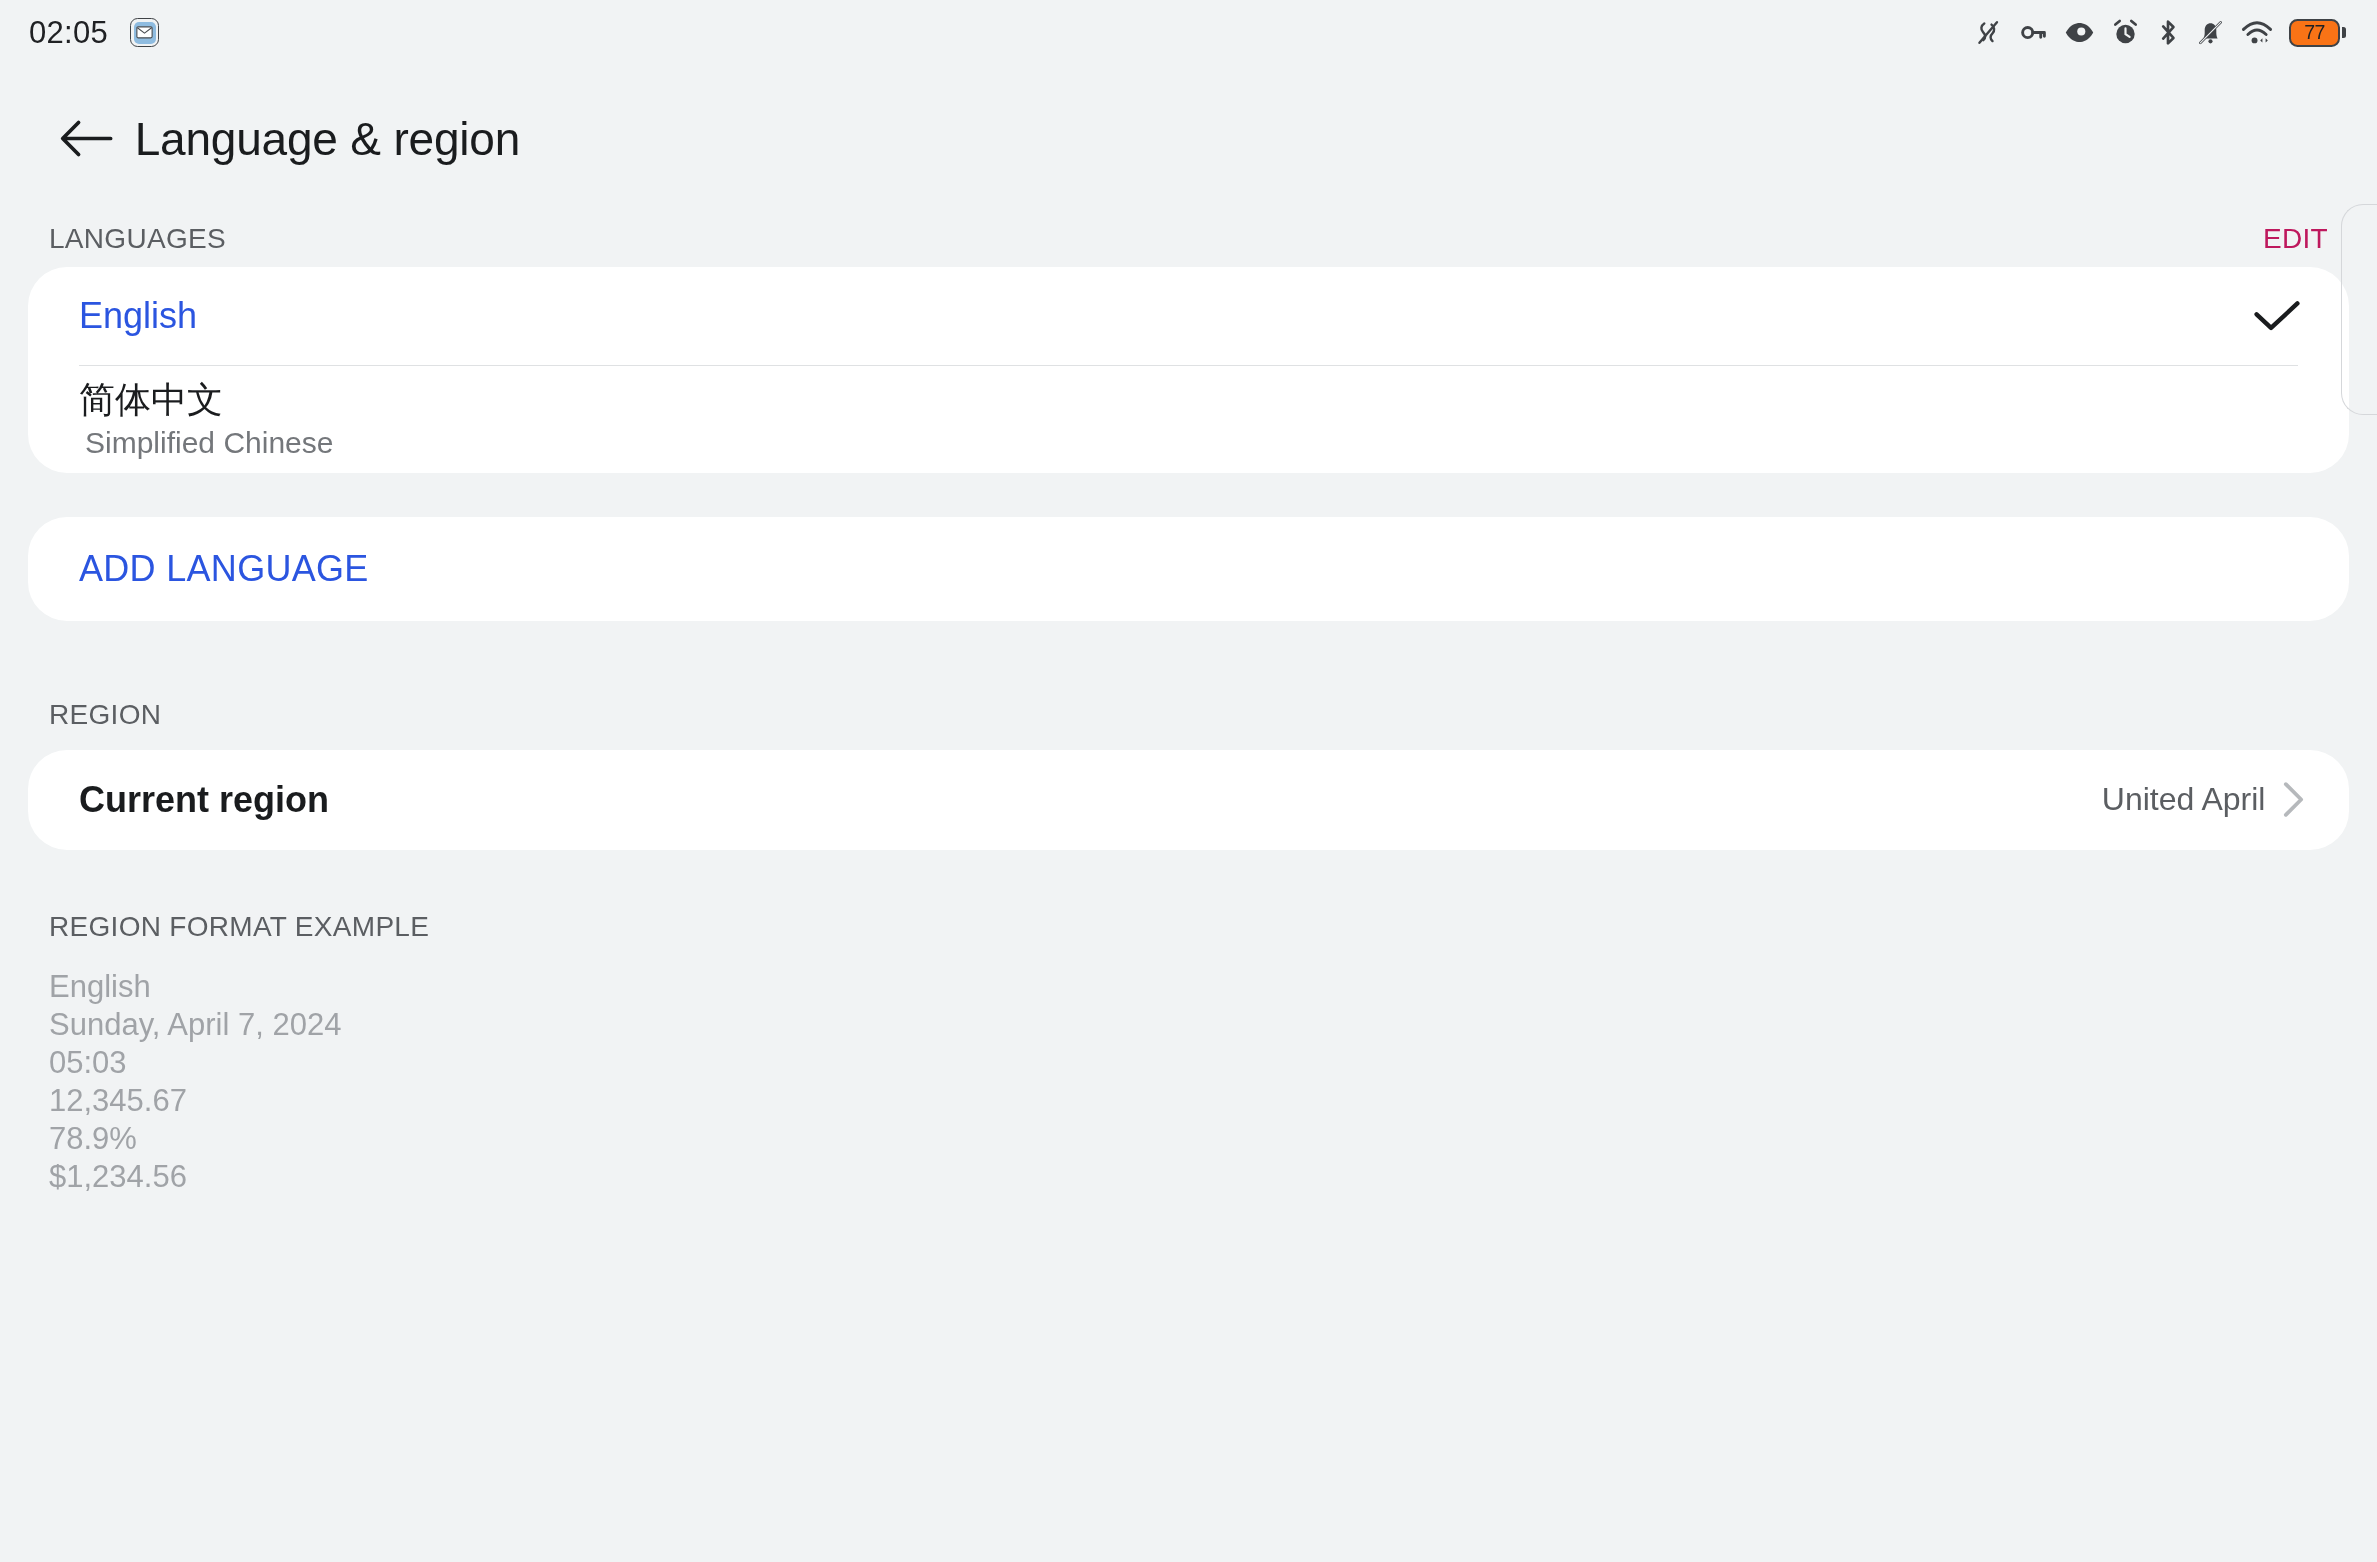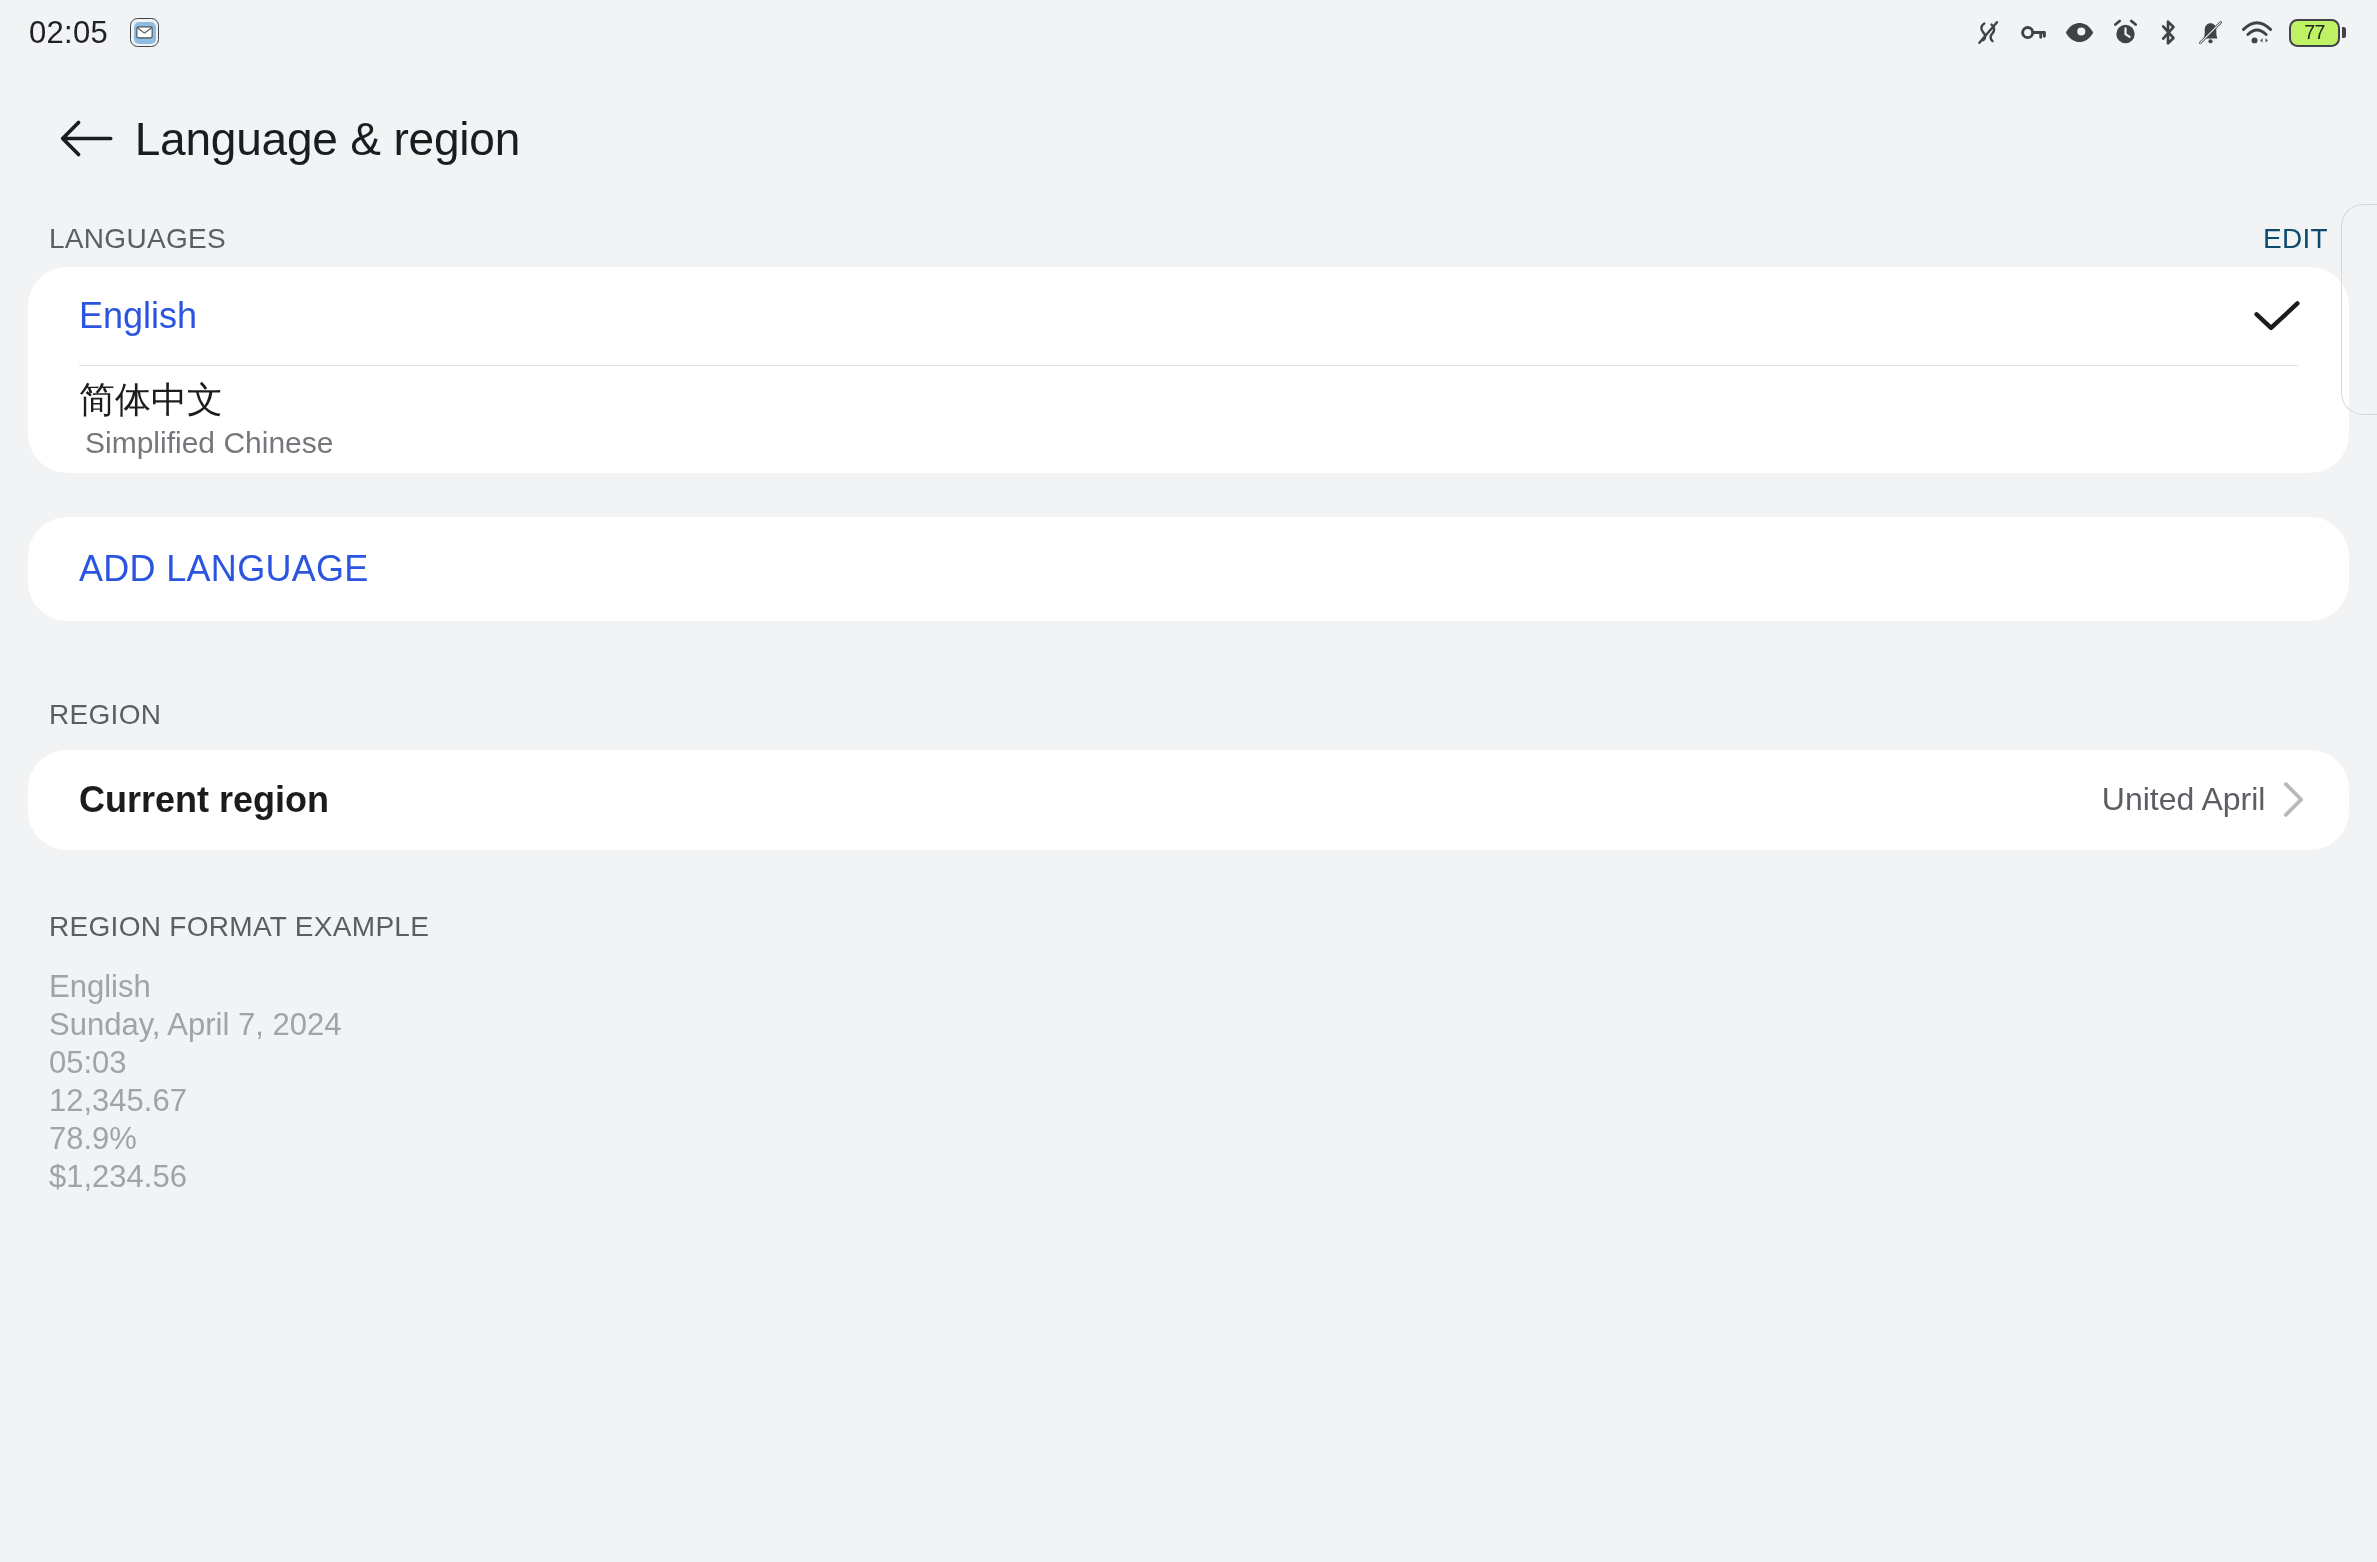--- a/index.html
+++ b/index.html
@@ -68,21 +68,21 @@
     display: flex;
     align-items: center;
     gap: 1.7px;
   }
   .battery-body {
     width: 51px;
     height: 28px;
     border: 2.5px solid #3f4246;
     border-radius: 8.5px;
     box-sizing: border-box;
-    background: #bef264;
+    background: #f97316;
     display: flex;
     align-items: center;
     justify-content: center;
   }
   .battery-text {
     font-size: 19.5px;
     color: #202124;
     font-family: "Liberation Sans", sans-serif;
     letter-spacing: -0.4px;
   }
@@ -135,21 +135,21 @@
     height: 56px;
   }
   .section-label {
     font-size: 28px;
     color: #5b5e62;
     letter-spacing: 0.3px;
     font-family: "Liberation Sans", sans-serif;
   }
   .edit-action {
     font-size: 28px;
-    color: #0c4a6e;
+    color: #be185d;
     letter-spacing: 0.3px;
     font-family: "Liberation Sans", sans-serif;
   }
 
   .card {
     background: #ffffff;
     border-radius: 39px;
     margin: 0 28px;
   }
 

